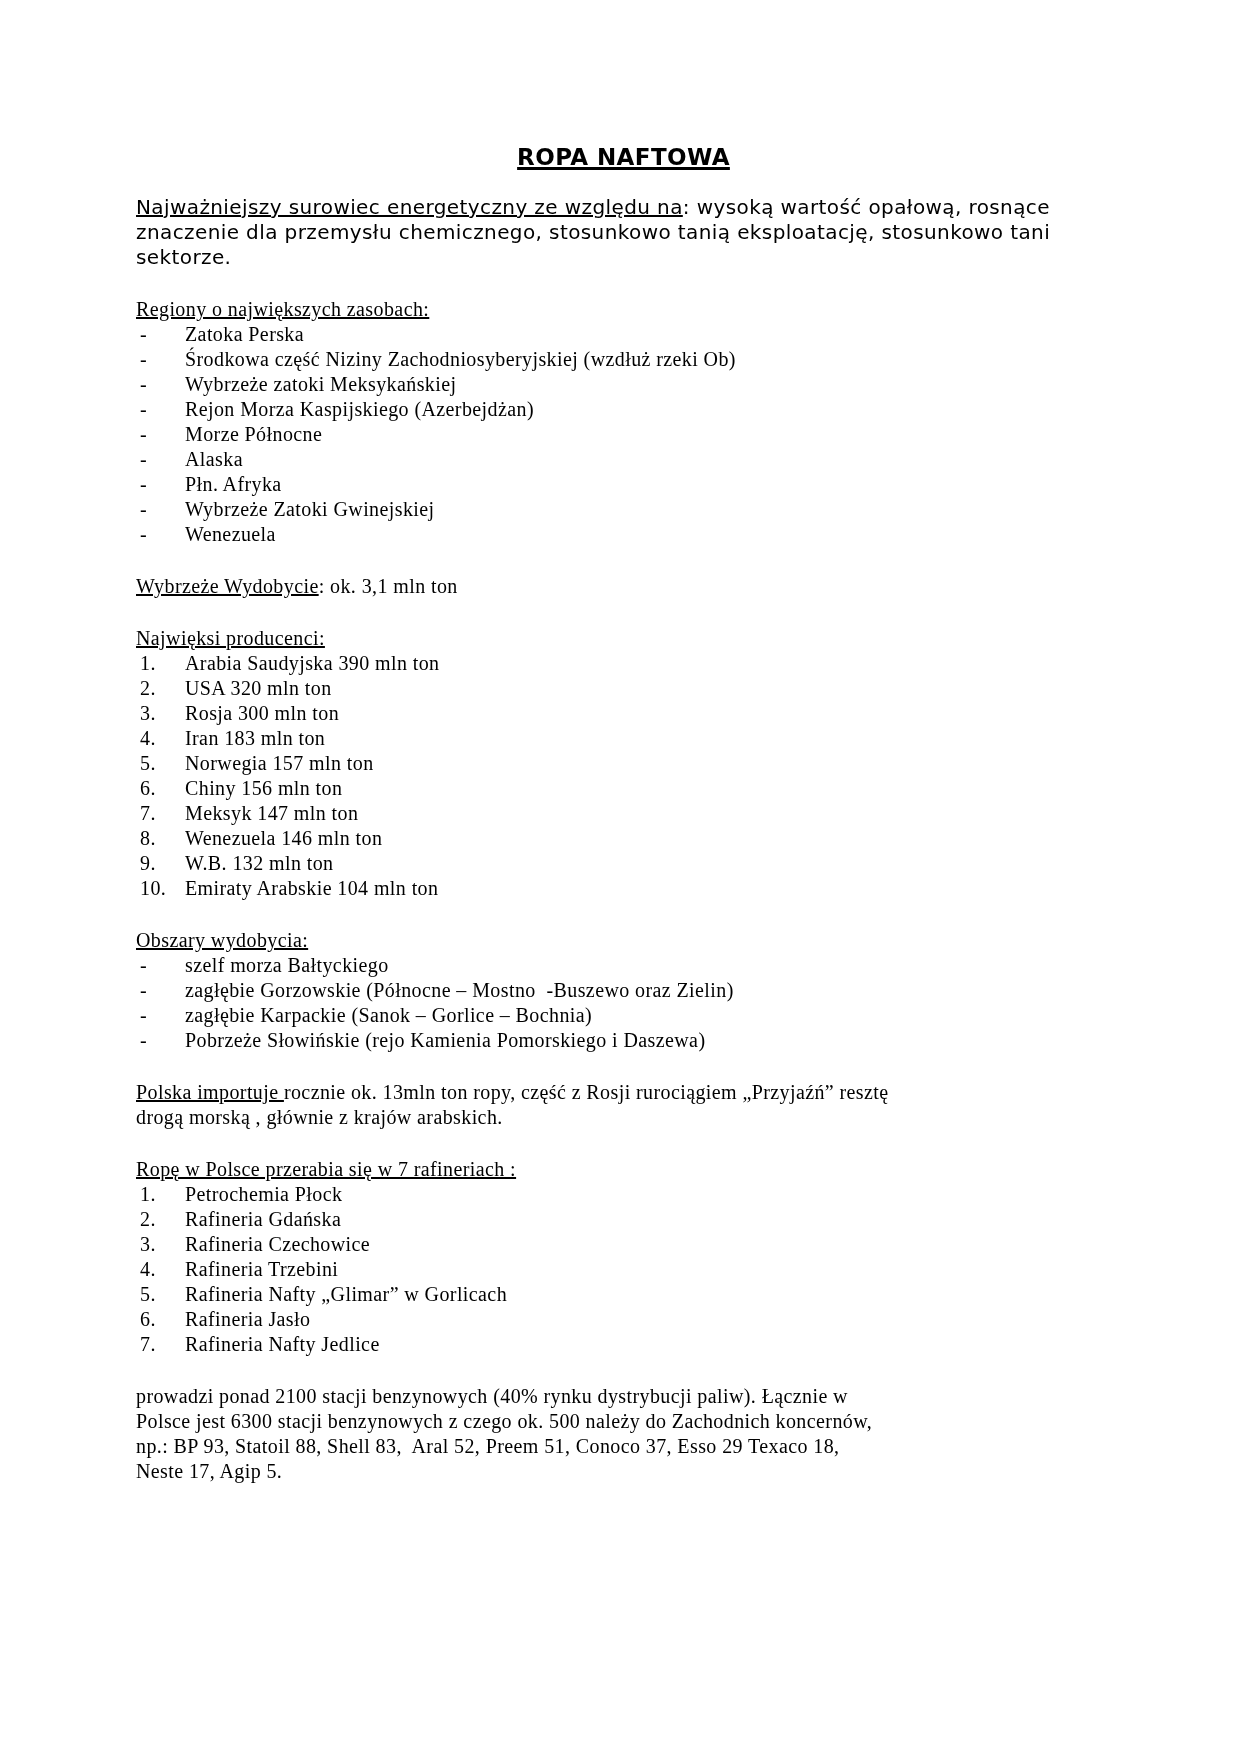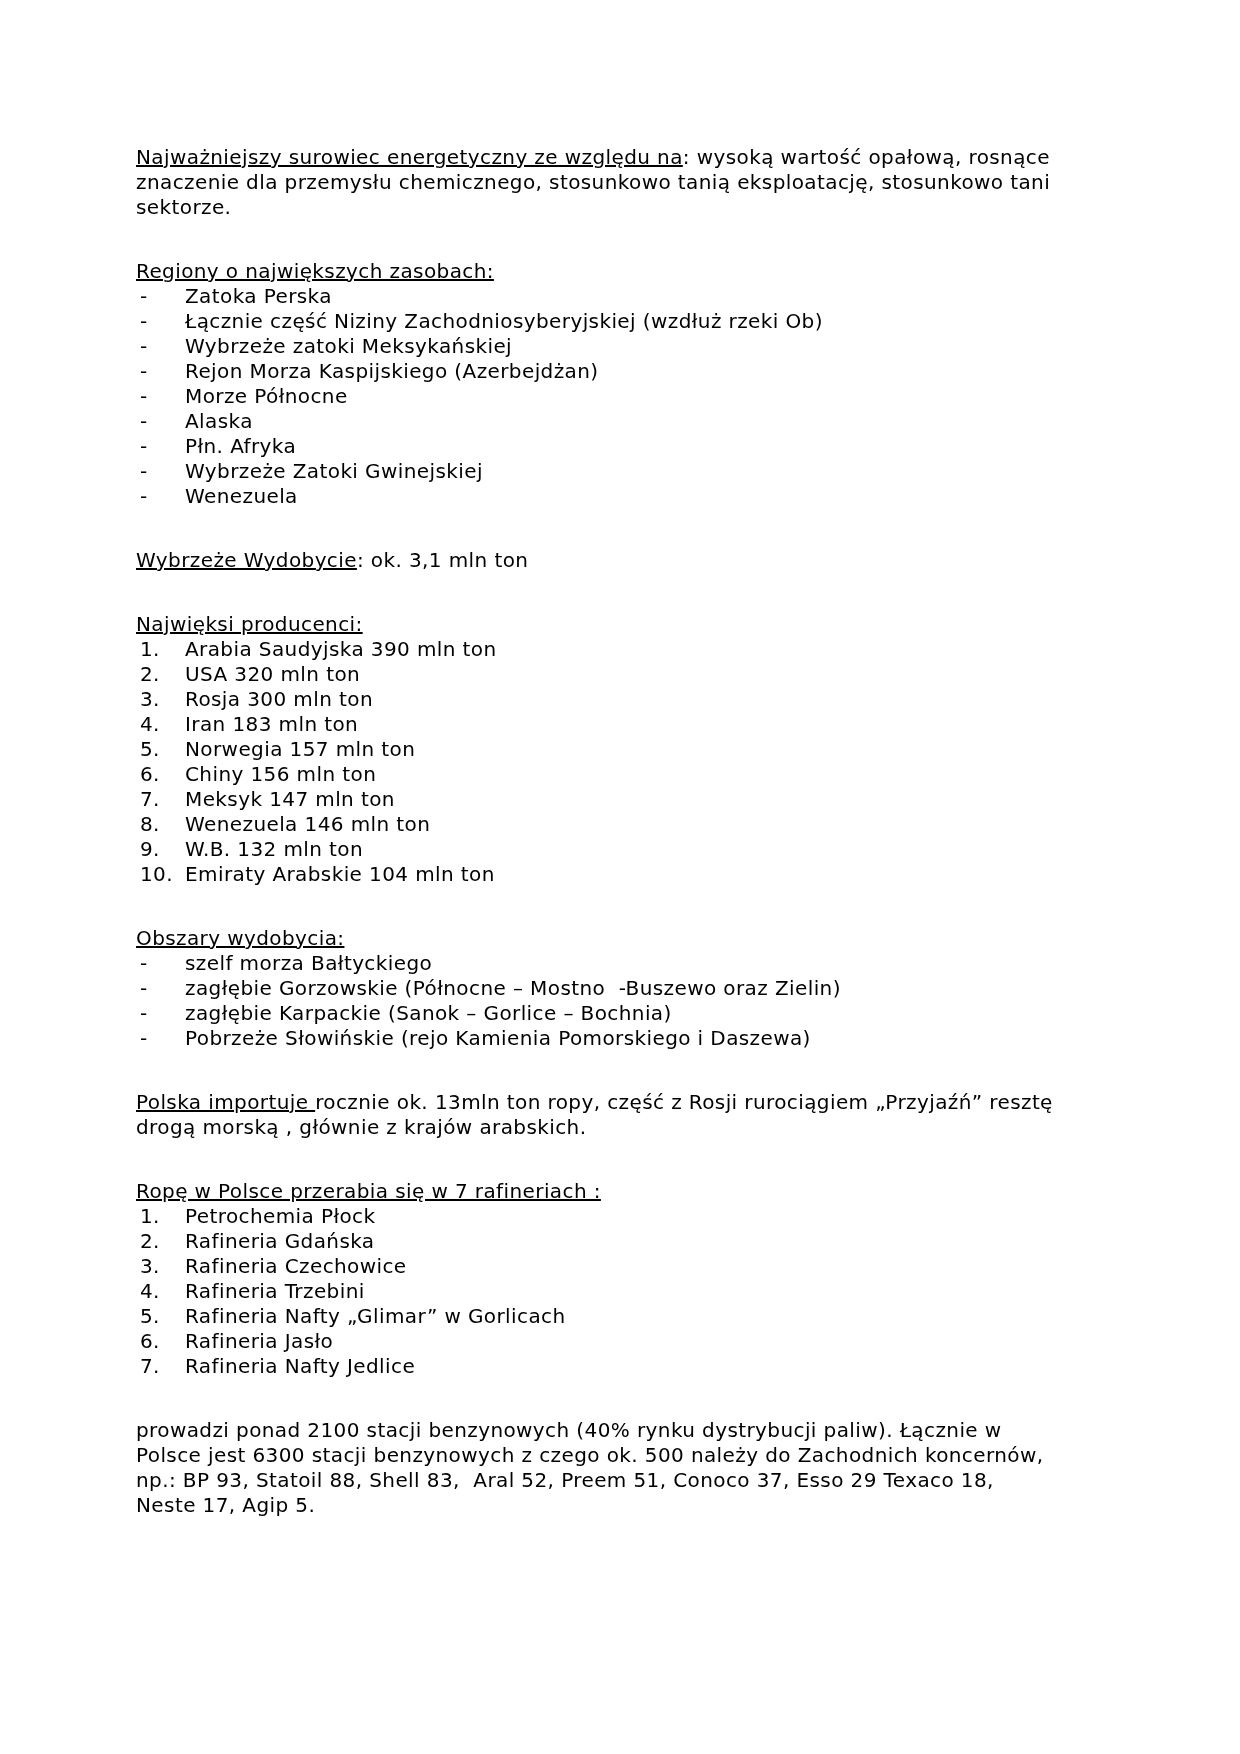--- a/index.html
+++ b/index.html
@@ -24,48 +24,49 @@
     letter-spacing: 0.4px;
   }
   .title {
     text-align: center;
     font-size: 23px;
     font-weight: bold;
     text-decoration: underline;
     text-decoration-thickness: 3px;
     margin-bottom: 25px;
   }
-  .sec { margin-top: 39px; }
+  .sec { margin-top: 27px; font-family: Liberation Serif, serif; }
   .line { white-space: pre; }
   .li { display: flex; white-space: pre; }
   .mk { flex: 0 0 49px; padding-left: 4px; }
   .tx { flex: 1 1 auto; }
   .u {
     text-decoration: underline;
     text-decoration-thickness: 2px;
     text-align: right;
   }
 </style>
 </head>
 <body>
 
 <div class="page">
   <div class="content">
 
+    <div class="title">ROPA NAFTOWA</div>
 
     <div class="para">
       <div class="line"><span class="u">Najważniejszy surowiec energetyczny ze względu na</span><span>: wysoką wartość opałową, rosnące</span></div>
       <div class="line">znaczenie dla przemysłu chemicznego, stosunkowo tanią eksploatację, stosunkowo tani</div>
       <div class="line">sektorze.</div>
     </div>
 
     <div class="sec">
       <div class="line"><span class="u">Regiony o największych zasobach:</span></div>
       <div class="li"><span class="mk">-</span><span class="tx">Zatoka Perska</span></div>
-      <div class="li"><span class="mk">-</span><span class="tx">Łącznie część Niziny Zachodniosyberyjskiej (wzdłuż rzeki Ob)</span></div>
+      <div class="li"><span class="mk">-</span><span class="tx">Środkowa część Niziny Zachodniosyberyjskiej (wzdłuż rzeki Ob)</span></div>
       <div class="li"><span class="mk">-</span><span class="tx">Wybrzeże zatoki Meksykańskiej</span></div>
       <div class="li"><span class="mk">-</span><span class="tx">Rejon Morza Kaspijskiego (Azerbejdżan)</span></div>
       <div class="li"><span class="mk">-</span><span class="tx">Morze Północne</span></div>
       <div class="li"><span class="mk">-</span><span class="tx">Alaska</span></div>
       <div class="li"><span class="mk">-</span><span class="tx">Płn. Afryka</span></div>
       <div class="li"><span class="mk">-</span><span class="tx">Wybrzeże Zatoki Gwinejskiej</span></div>
       <div class="li"><span class="mk">-</span><span class="tx">Wenezuela</span></div>
     </div>
 
     <div class="sec">

